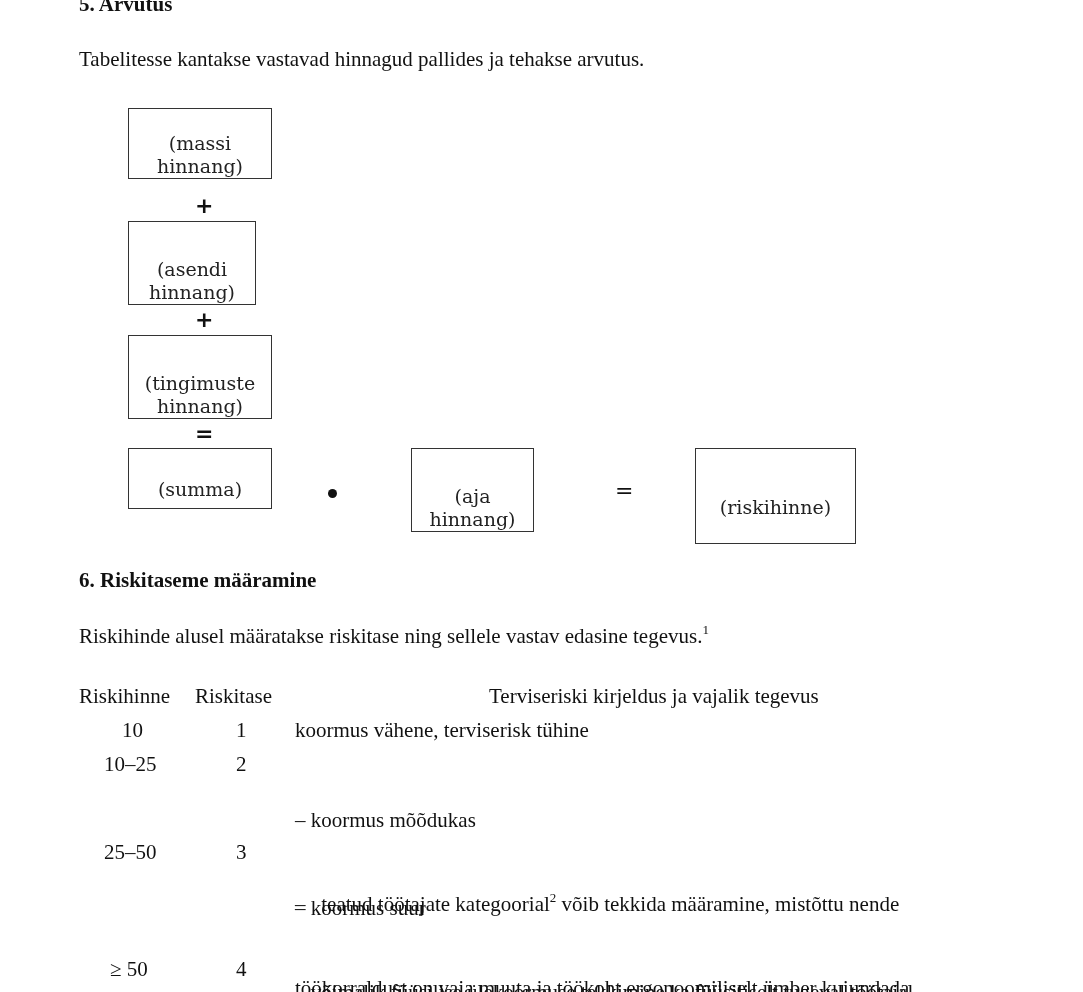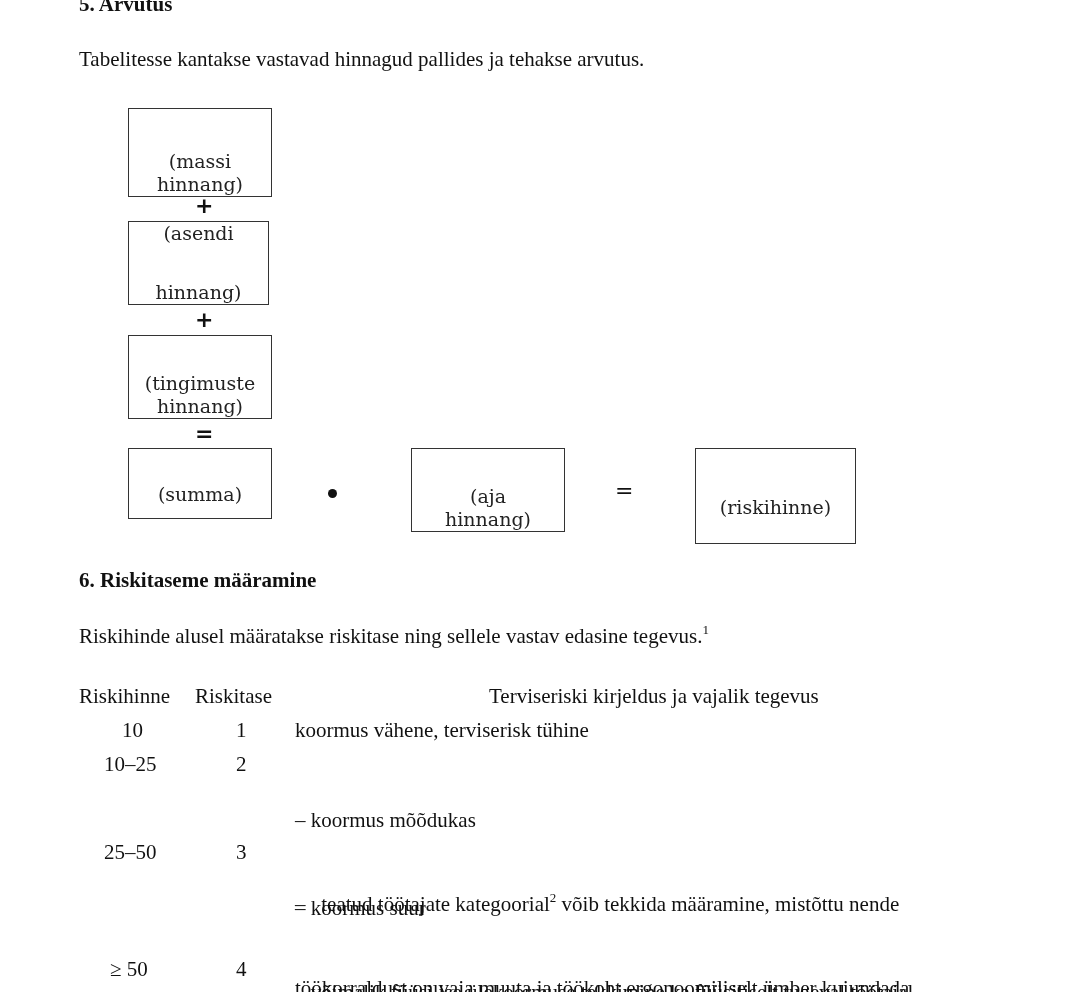--- a/index.html
+++ b/index.html
@@ -23,44 +23,44 @@
   .th { position: absolute; font-weight: normal; font-size: 21px; }
   .cell { position: absolute; font-size: 21px; line-height: 28px; }
   sup { font-size: 13px; line-height: 0; vertical-align: 9px; }
 </style>
 </head>
 <body>
 
 <div class="abs h" style="left:79px; top:-8px;">5. Arvutus</div>
 <div class="abs p" style="left:79px; top:47px;">Tabelitesse kantakse vastavad hinnagud pallides ja tehakse arvutus.</div>
 
-<div class="box" style="left:128px; top:108px; width:144px; height:89px;">
+<div class="box" style="left:128px; top:108px; width:144px; height:71px;">
   <span>(massi</span>
   <span>hinnang)</span>
 </div>
 <div class="op" style="left:195px; top:193px;">+</div>
 
-<div class="box" style="left:128px; top:221px; width:141px; height:84px;justify-content:space-between;">
+<div class="box" style="left:128px; top:221px; width:128px; height:84px;">
   <span>(asendi</span>
   <span>hinnang)</span>
 </div>
 <div class="op" style="left:195px; top:307px;">+</div>
 
 <div class="box" style="left:128px; top:335px; width:144px; height:84px;">
   <span>(tingimuste</span>
   <span>hinnang)</span>
 </div>
 <div class="op" style="left:195px; top:421px;">=</div>
 
-<div class="box" style="left:128px; top:448px; width:144px; height:71px; justify-content:center; padding-top:22px;">
+<div class="box" style="left:128px; top:448px; width:144px; height:61px; justify-content:center; padding-top:22px;">
   <span>(summa)</span>
 </div>
 <div class="dot" style="left:328px; top:489px;"></div>
 
-<div class="box" style="left:411px; top:448px; width:154px; height:84px;">
+<div class="box" style="left:411px; top:448px; width:123px; height:84px;">
   <span>(aja</span>
   <span>hinnang)</span>
 </div>
 <div class="op2" style="left:615px; top:478px;">=</div>
 
 <div class="box" style="left:695px; top:448px; width:161px; height:96px; justify-content:center; padding-top:22px;">
   <span>(riskihinne)</span>
 </div>
 
 <div class="abs h" style="left:79px; top:568px;text-align:right;">6. Riskitaseme määramine</div>

